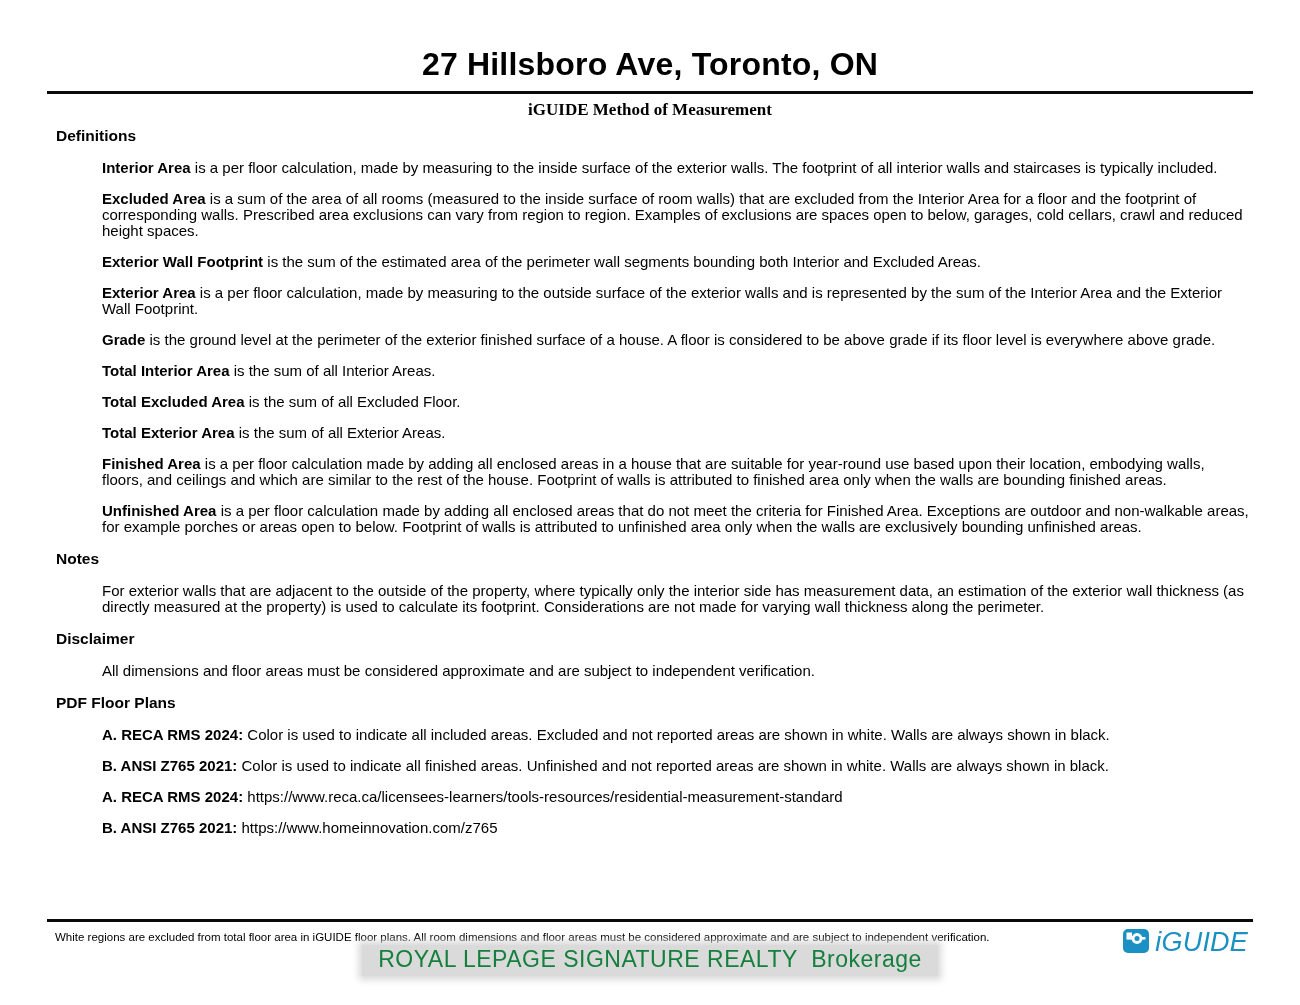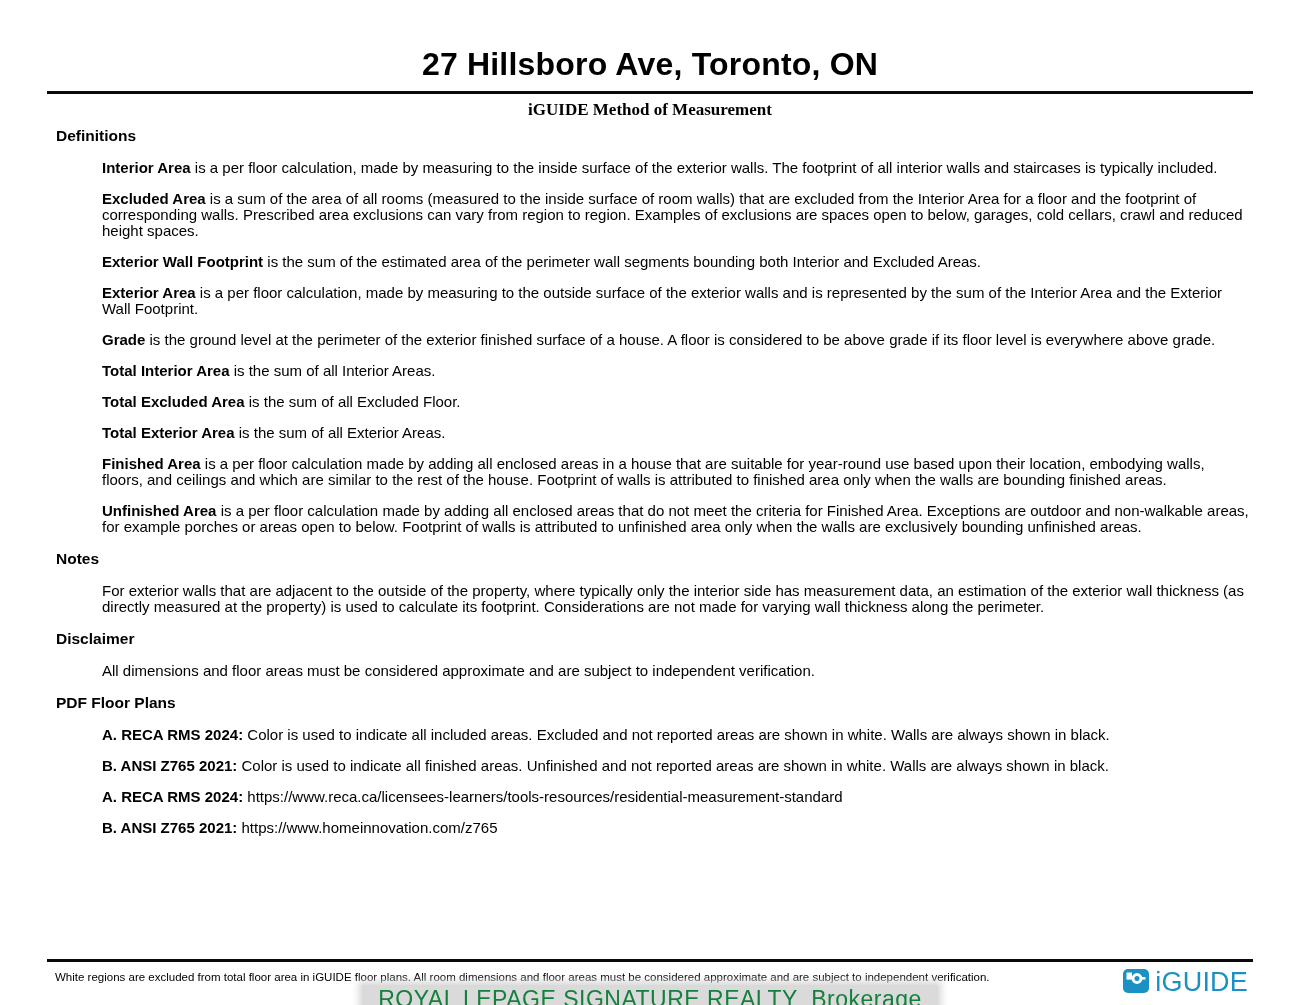--- a/index.html
+++ b/index.html
@@ -48,21 +48,20 @@
     font-size: 15px;
     line-height: 16px;
     max-width: 1147px;
   }
   .lead { font-weight: bold; text-align: center; }
   .footer {
     position: absolute;
     left: 0;
     top: 919px;
     width: 1300px;
-    margin-top: 40px;
   }
   .bottom-rule {
     border: none;
     border-top: 3.5px solid #0a0a0a;
     margin: 0 47px;
   }
   .footer-note {
     font-size: 11.5px;
     margin: 9px 0 0 55px;
     max-width: 1030px;
@@ -81,20 +80,21 @@
     box-shadow: 0 0 7px 4px #dadada;
     filter: blur(0.3px);
   }
   .logo {
     position: absolute;
     right: 52px;
     top: 7px;
     display: flex;
     align-items: center;
     gap: 4px;
+    font-style: italic;
   }
   .logo-text {
     color: #1b90c3;
     font-size: 27px;
     line-height: 27px;
     letter-spacing: 0.2px;
   }
 </style>
 </head>
 <body>

